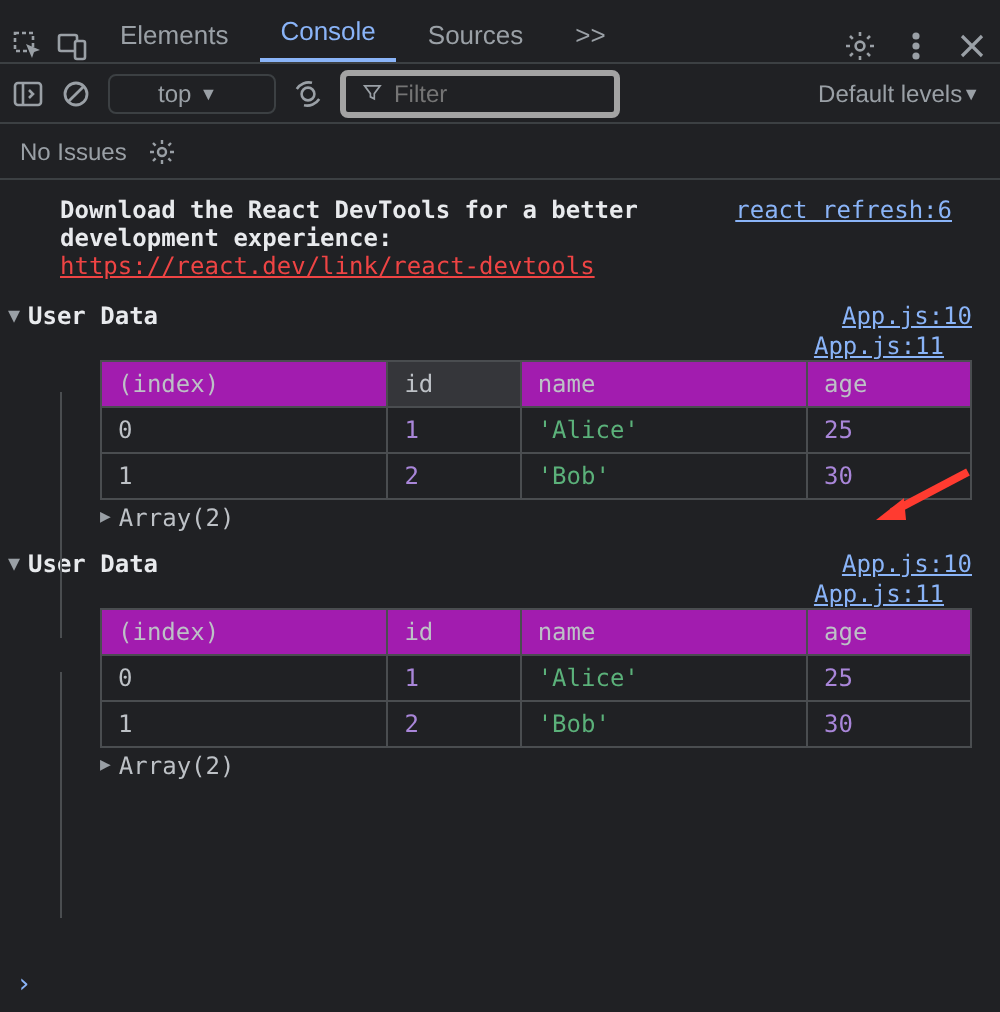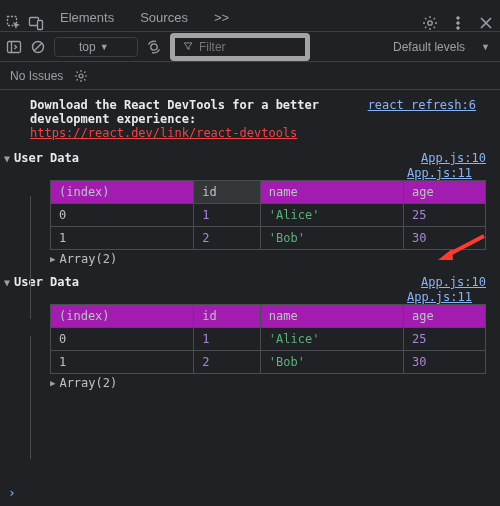--- a/index.html
+++ b/index.html
@@ -39,30 +39,30 @@
   }
   .top-pill {
     display: flex; align-items: center; gap: 4px;
     padding: 2px 24px;
     border: 1px solid #3c4043;
     border-radius: 4px;
   }
   .filter {
     display: flex; align-items: center; gap: 6px;
     padding: 2px 8px;
-    border: 5px solid #a3a3a3;
+    border: 3px solid #a3a3a3;
     border-radius: 4px;
     width: 140px;
   }
   .filter input {
     background: transparent; border: 0; outline: 0;
     color: #e8eaed; font-size: 12px; width: 100%;
     font-family: inherit;
   }
-  .levels { display: flex; align-items: center; gap: 16px; }
+  .levels { display: flex; align-items: center; gap: 0; }
   .issuesbar {
     display: flex; align-items: center;
     height: 28px;
     border-bottom: 1px solid #3c4043;
     padding: 0 10px;
     gap: 10px;
     font-family: -apple-system,Helvetica,Arial,sans-serif;
     font-size: 12px;
     color: #9aa0a6;
   }
@@ -137,20 +137,21 @@
         <path d="M7 7 L14 10 L11 11 L10 14 Z" fill="#9aa0a6" stroke="none"></path>
       </svg>
   </span>
   <span class="icon">
     <svg viewBox="0 0 16 16">
         <rect x="1.5" y="2.5" width="9" height="8" rx="1" fill="none" stroke-width="1.3"></rect>
         <rect x="9.5" y="5.5" width="5" height="9" rx="1" fill="#202124" stroke-width="1.3"></rect>
       </svg>
   </span>
   <div class="tab">Elements</div>
+  <div class="tab active">Console</div>
   <div class="tab">Sources</div>
   <div class="tab">&gt;&gt;</div>
   <div class="spacer"></div>
   <span class="icon rgap">
     <svg viewBox="0 0 16 16">
         <circle cx="8" cy="8" r="2.2" fill="none" stroke-width="1.3"></circle>
         <path d="M8 1v2M8 13v2M1 8h2M13 8h2M3 3l1.4 1.4M11.6 11.6L13 13M13 3l-1.4 1.4M4.4 11.6L3 13" stroke-width="1.3"></path>
       </svg>
   </span>
   <span class="icon rgap">

